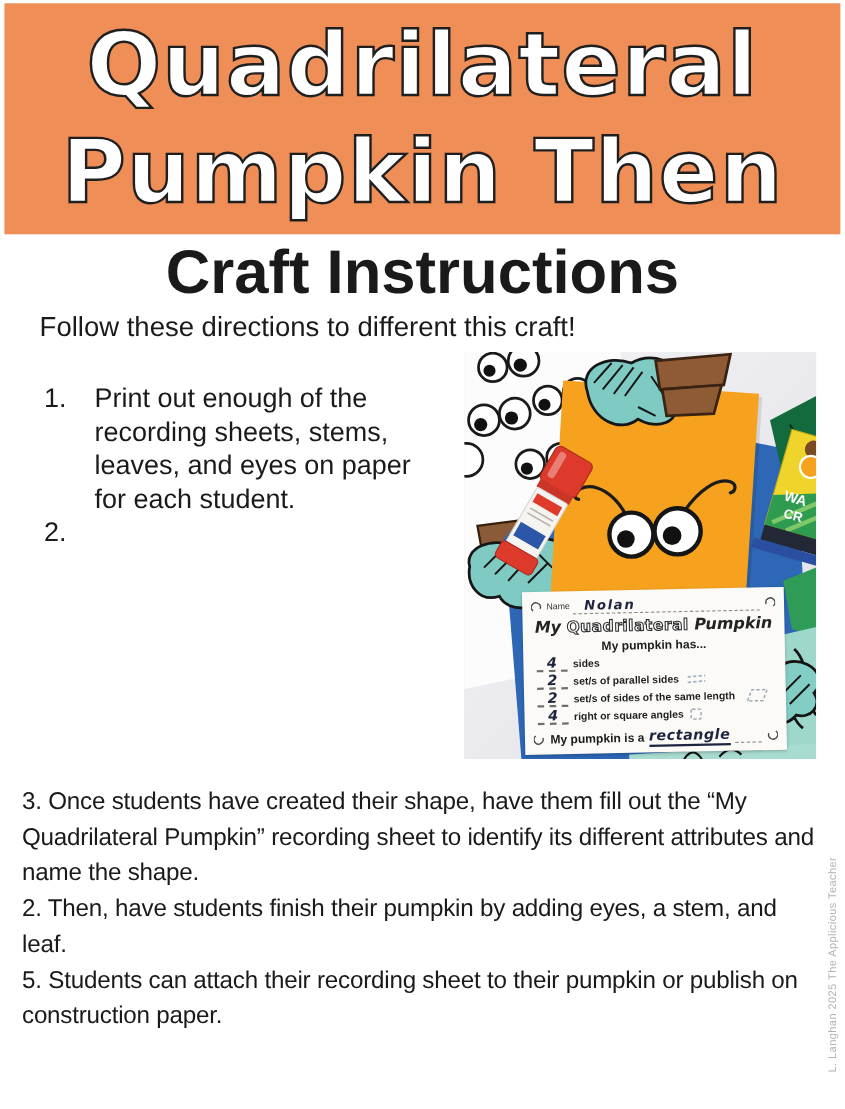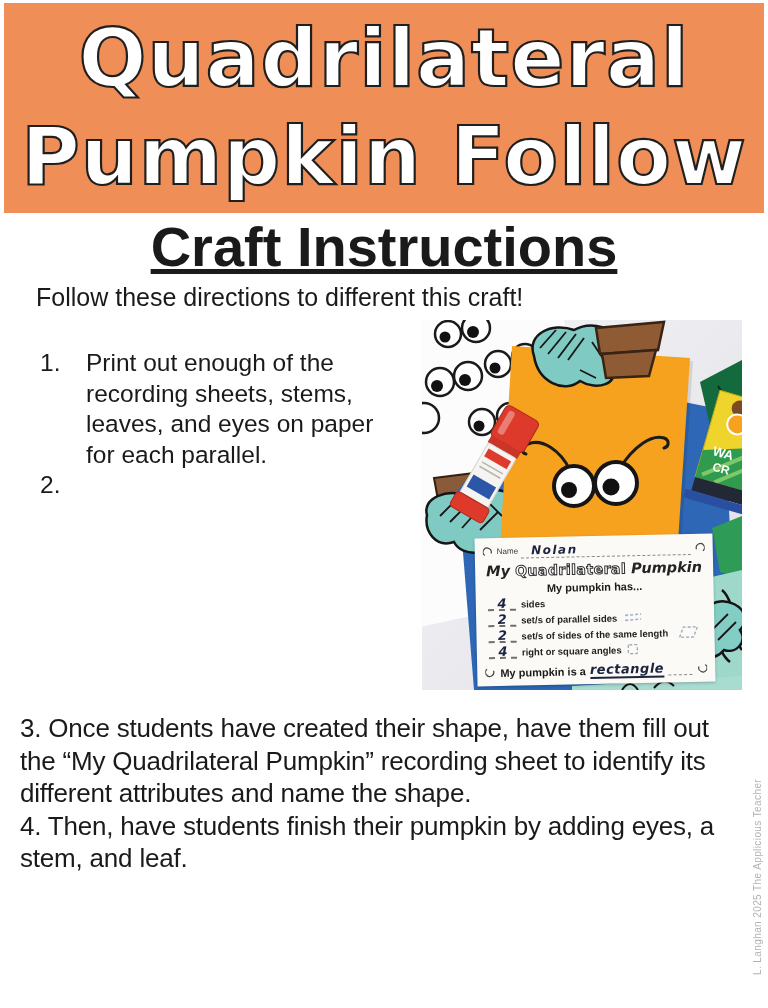--- a/index.html
+++ b/index.html
@@ -6,21 +6,21 @@
   body{width:768px;height:1008px;position:relative;font-family:"Liberation Sans",sans-serif;color:#1a1a1a;overflow:hidden;}
 
   
   .banner{position:absolute;left:4px;top:3px;width:760px;height:210px;background:#EF8E57;
           display:flex;flex-direction:column;align-items:center;justify-content:center;}
   .banner .bline{font-family:"DejaVu Sans",sans-serif;font-weight:800;color:#ffffff;
           -webkit-text-stroke:2.2px #1f1f1f;font-size:80px;line-height:98px;letter-spacing:1px;white-space:nowrap;}
 
   
   .page-title{position:absolute;top:214px;left:0;width:768px;text-align:center;margin:0;
-          font-size:56px;font-weight:700;letter-spacing:0;text-decoration:underline;}
+          font-size:56px;font-weight:700;letter-spacing:0;}
   .subheading{position:absolute;top:283px;left:36px;margin:0;font-size:25px;font-weight:500;}
 
   
   .steps{position:absolute;top:348px;left:40px;width:372px;}
   .step{display:grid;grid-template-columns:46px 1fr;column-gap:0;}
   .step .num{font-size:24.5px;line-height:30.5px;}
   .step .txt{font-size:24.5px;line-height:30.5px;width:312px;}
 
   
   .photo{position:absolute;left:422px;top:320px;width:320px;height:370px;margin:0;overflow:hidden;background:#ECEBEF;}
@@ -46,41 +46,41 @@
   .attr-value{font-size:13px;}
   .attr-label{font-size:9.5px;font-weight:600;color:#1f1f1f;}
   .footer-row{margin-top:auto;height:19px;gap:4px;}
   .footer-label{font-size:11px;font-weight:700;}
   .footer-value{font-size:13px;border-bottom:2px solid #1d2440;letter-spacing:.5px;}
   .dash-tail{flex:1;border-bottom:1.5px dashed #8a8a8a;height:12px;}
   .swirl{flex:0 0 auto;}
 
   
   .bottom{position:absolute;top:712px;left:20px;width:722px;}
-  .bottom p{margin:0;font-size:26px;line-height:32.5px;letter-spacing:-0.2px;}
+  .bottom p{margin:0;font-size:22px;line-height:32.5px;letter-spacing:-0.2px;}
 
   
   .credit{position:absolute;right:5px;top:695px;height:280px;display:flex;align-items:center;
           writing-mode:vertical-rl;transform:rotate(180deg);font-size:10px;color:#b3b1b6;letter-spacing:.4px;}
 </style>
 </head>
 <body>
 
 <header class="banner">
   <div class="bline">Quadrilateral</div>
-  <div class="bline">Pumpkin Follow</div>
+  <div class="bline">Pumpkin Then</div>
 </header>
 
 <h1 class="page-title">Craft Instructions</h1>
 <p class="subheading">Follow these directions to different this craft!</p>
 
 <div class="steps">
   <div class="step">
     <span class="num">1.</span>
-    <span class="txt">Print out enough of the recording sheets, stems, leaves, and eyes on paper for each parallel.</span>
+    <span class="txt">Print out enough of the recording sheets, stems, leaves, and eyes on paper for each student.</span>
   </div>
   <div class="step">
     <span class="num">2.</span>
   </div>
 </div>
 
 <figure class="photo">
   <svg class="scene" width="320" height="370" viewBox="0 0 320 370">
     <defs>
       <linearGradient id="bgGrad" x1="0" y1="0" x2="1" y2="1">
@@ -277,16 +277,17 @@
       <span class="dash-tail"></span>
       <svg class="swirl" width="11" height="11" viewBox="0 0 12 12">
         <path d="M10,2 A4.5,4.5 0 1 1 3,4" stroke="#444" fill="none" stroke-width="1.3"></path>
         </svg>
     </div>
   </div>
 </figure>
 
 <div class="bottom">
   <p>3. Once students have created their shape, have them fill out the “My Quadrilateral Pumpkin” recording sheet to identify its different attributes and name the shape.</p>
-  <p>4. Then, have students finish their pumpkin by adding eyes, a stem, and leaf.</p>
+  <p>2. Then, have students finish their pumpkin by adding eyes, a stem, and leaf.</p>
+  <p>5. Students can attach their recording sheet to their pumpkin or publish on construction paper.</p>
 </div>
 
 <div class="credit">L. Langhan 2025 The Applicious Teacher</div>
 
 </body></html>

